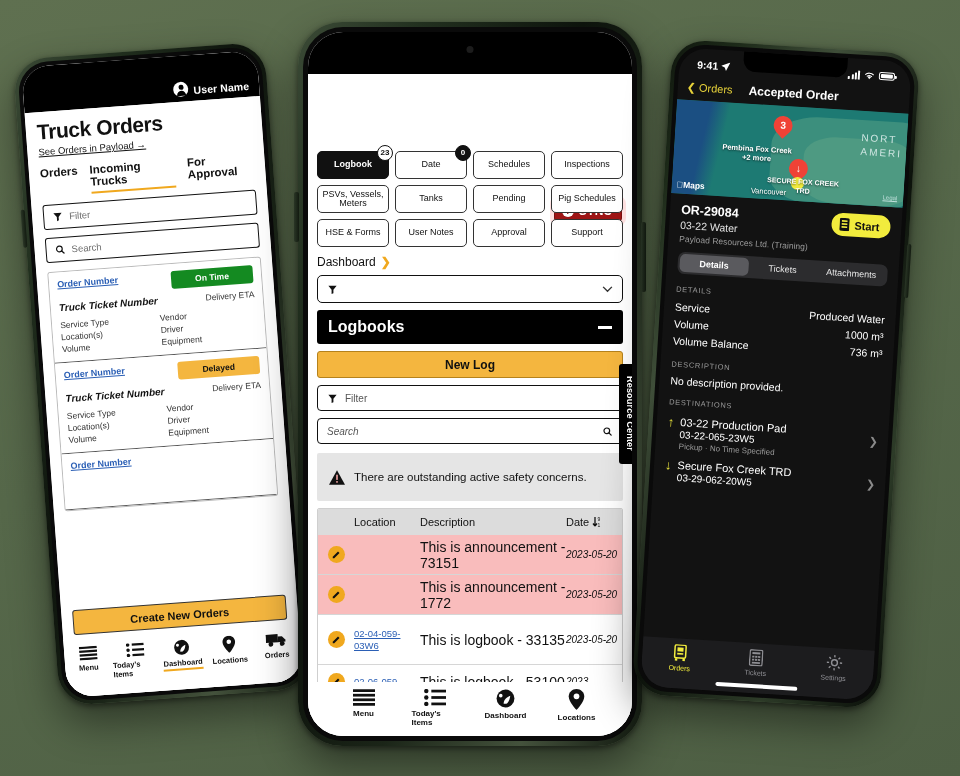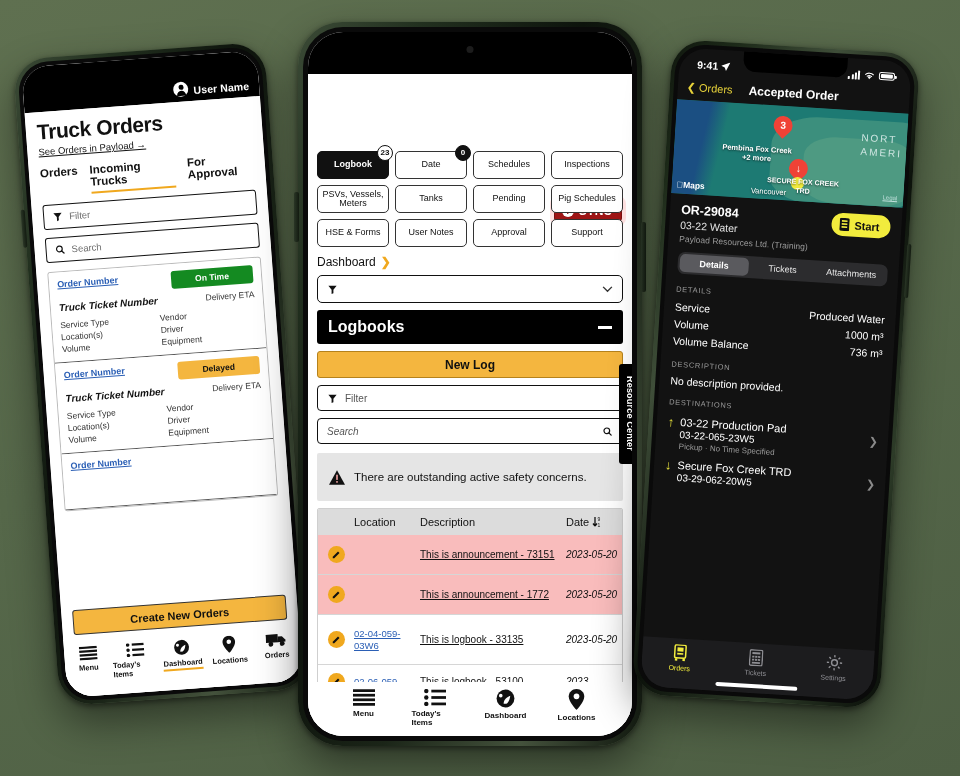--- a/index.html
+++ b/index.html
@@ -153,21 +153,21 @@
   .thead { background:#dcdcdc; display:flex; height:26px; align-items:center; font-size:11px; color:#111; }
   .th-ico { width:36px; }
   .th-loc { width:66px; }
   .th-desc { flex:1; }
   .th-date { width:56px; display:flex; align-items:center; gap:3px; }
   .trow { display:flex; align-items:center; min-height:40px; border-bottom:1px solid #d6d6d6; background:#fff; }
   .trow.pink { background:#f9bcbc; }
   .tc-ico { width:36px; display:flex; justify-content:center; }
   .editdot { width:17px; height:17px; border-radius:50%; background:#f0a81e; display:flex; align-items:center; justify-content:center; }
   .tc-loc { width:66px; font-size:9.5px; color:#2b5fb5; text-decoration:underline; line-height:1.25; padding-right:3px; }
-  .tc-desc { flex:1; font-size:10px; color:#111;text-decoration:underline; }
+  .tc-desc { flex:1; font-size:14px; color:#111; }
   .tc-date { width:56px; font-size:10px; color:#111; line-height:1.2;font-style:italic; }
   .cp-nav {
     position:absolute; left:0; right:0; bottom:0; height:54px; background:#fff;
     display:flex; align-items:flex-start; justify-content:space-around; padding:7px 20px 0 20px;
   }
   .cp-nav .navitem .lbl { font-size:8px; }
   .rescenter {
     position:absolute; right:-9px; top:332px; width:22px; height:100px; background:#000;
     border-radius:3px 0 0 3px; color:#fff; z-index:30;
     display:flex; align-items:center; justify-content:center;

